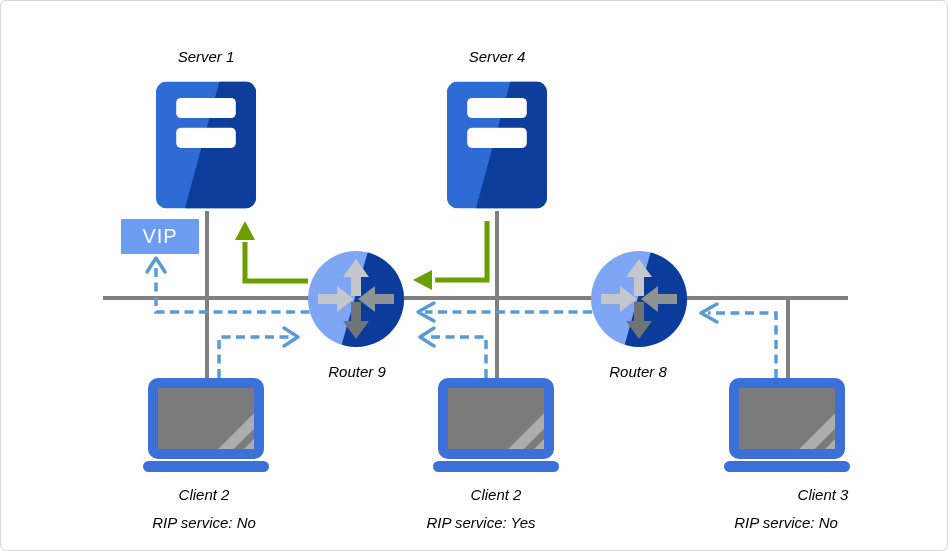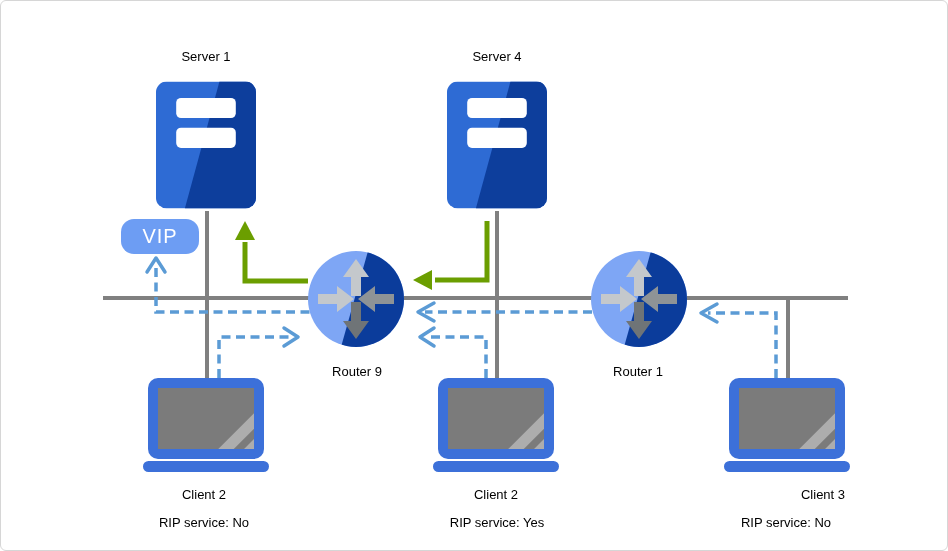--- a/index.html
+++ b/index.html
@@ -4,26 +4,26 @@
 <style>
   html,body{margin:0;padding:0;background:#ffffff;}
   body{font-family:"Liberation Sans","DejaVu Sans",sans-serif;}
   .canvas{
     position:relative;width:948px;height:551px;box-sizing:border-box;
     background:#ffffff;border:1px solid #d6d6d6;border-radius:6px;overflow:hidden;
   }
   .layer{position:absolute;left:0;top:0;}
   .node{position:absolute;line-height:0;}
   .label{
-    position:absolute;font-size:13px;line-height:22px;color:#000;
-    text-align:right;white-space:nowrap;transform:translateX(-50%);
+    position:absolute;font-size:15px;line-height:22px;color:#000;
+    text-align:right;white-space:nowrap;transform:translateX(-50%);font-style:italic;
   }
   .vip{
     position:absolute;left:120px;top:218px;width:78px;height:35px;
-    background:#6D9DF3;border-radius:13px;color:#fff;font-size:20px;
+    background:#6D9DF3;border-radius:1px;color:#fff;font-size:20px;
     display:flex;align-items:center;justify-content:center;letter-spacing:1px;
   }
 </style>
 </head>
 <body>
 
 <div class="canvas">
 
   <svg class="layer" width="948" height="551" viewBox="0 0 948 551">
 
@@ -178,24 +178,24 @@
     </svg>
   </div>
 
   <div class="vip">
     <span>VIP</span>
   </div>
 
   <div class="label" style="left:205px;top:45px">Server 1</div>
   <div class="label" style="left:496px;top:45px">Server 4</div>
   <div class="label" style="left:356px;top:360px">Router 9</div>
-  <div class="label" style="left:637px;top:360px">Router 1</div>
+  <div class="label" style="left:637px;top:360px">Router 8</div>
 
   <div class="label" style="left:203px;top:483px">Client 2</div>
   <div class="label" style="left:203px;top:511px">RIP service: No</div>
 
   <div class="label" style="left:495px;top:483px">Client 2</div>
-  <div class="label" style="left:496px;top:511px">RIP service: Yes</div>
+  <div class="label" style="left:480px;top:511px">RIP service: Yes</div>
 
   <div class="label" style="left:822px;top:483px">Client 3</div>
   <div class="label" style="left:785px;top:511px">RIP service: No</div>
 
 </div>
 
 </body></html>

